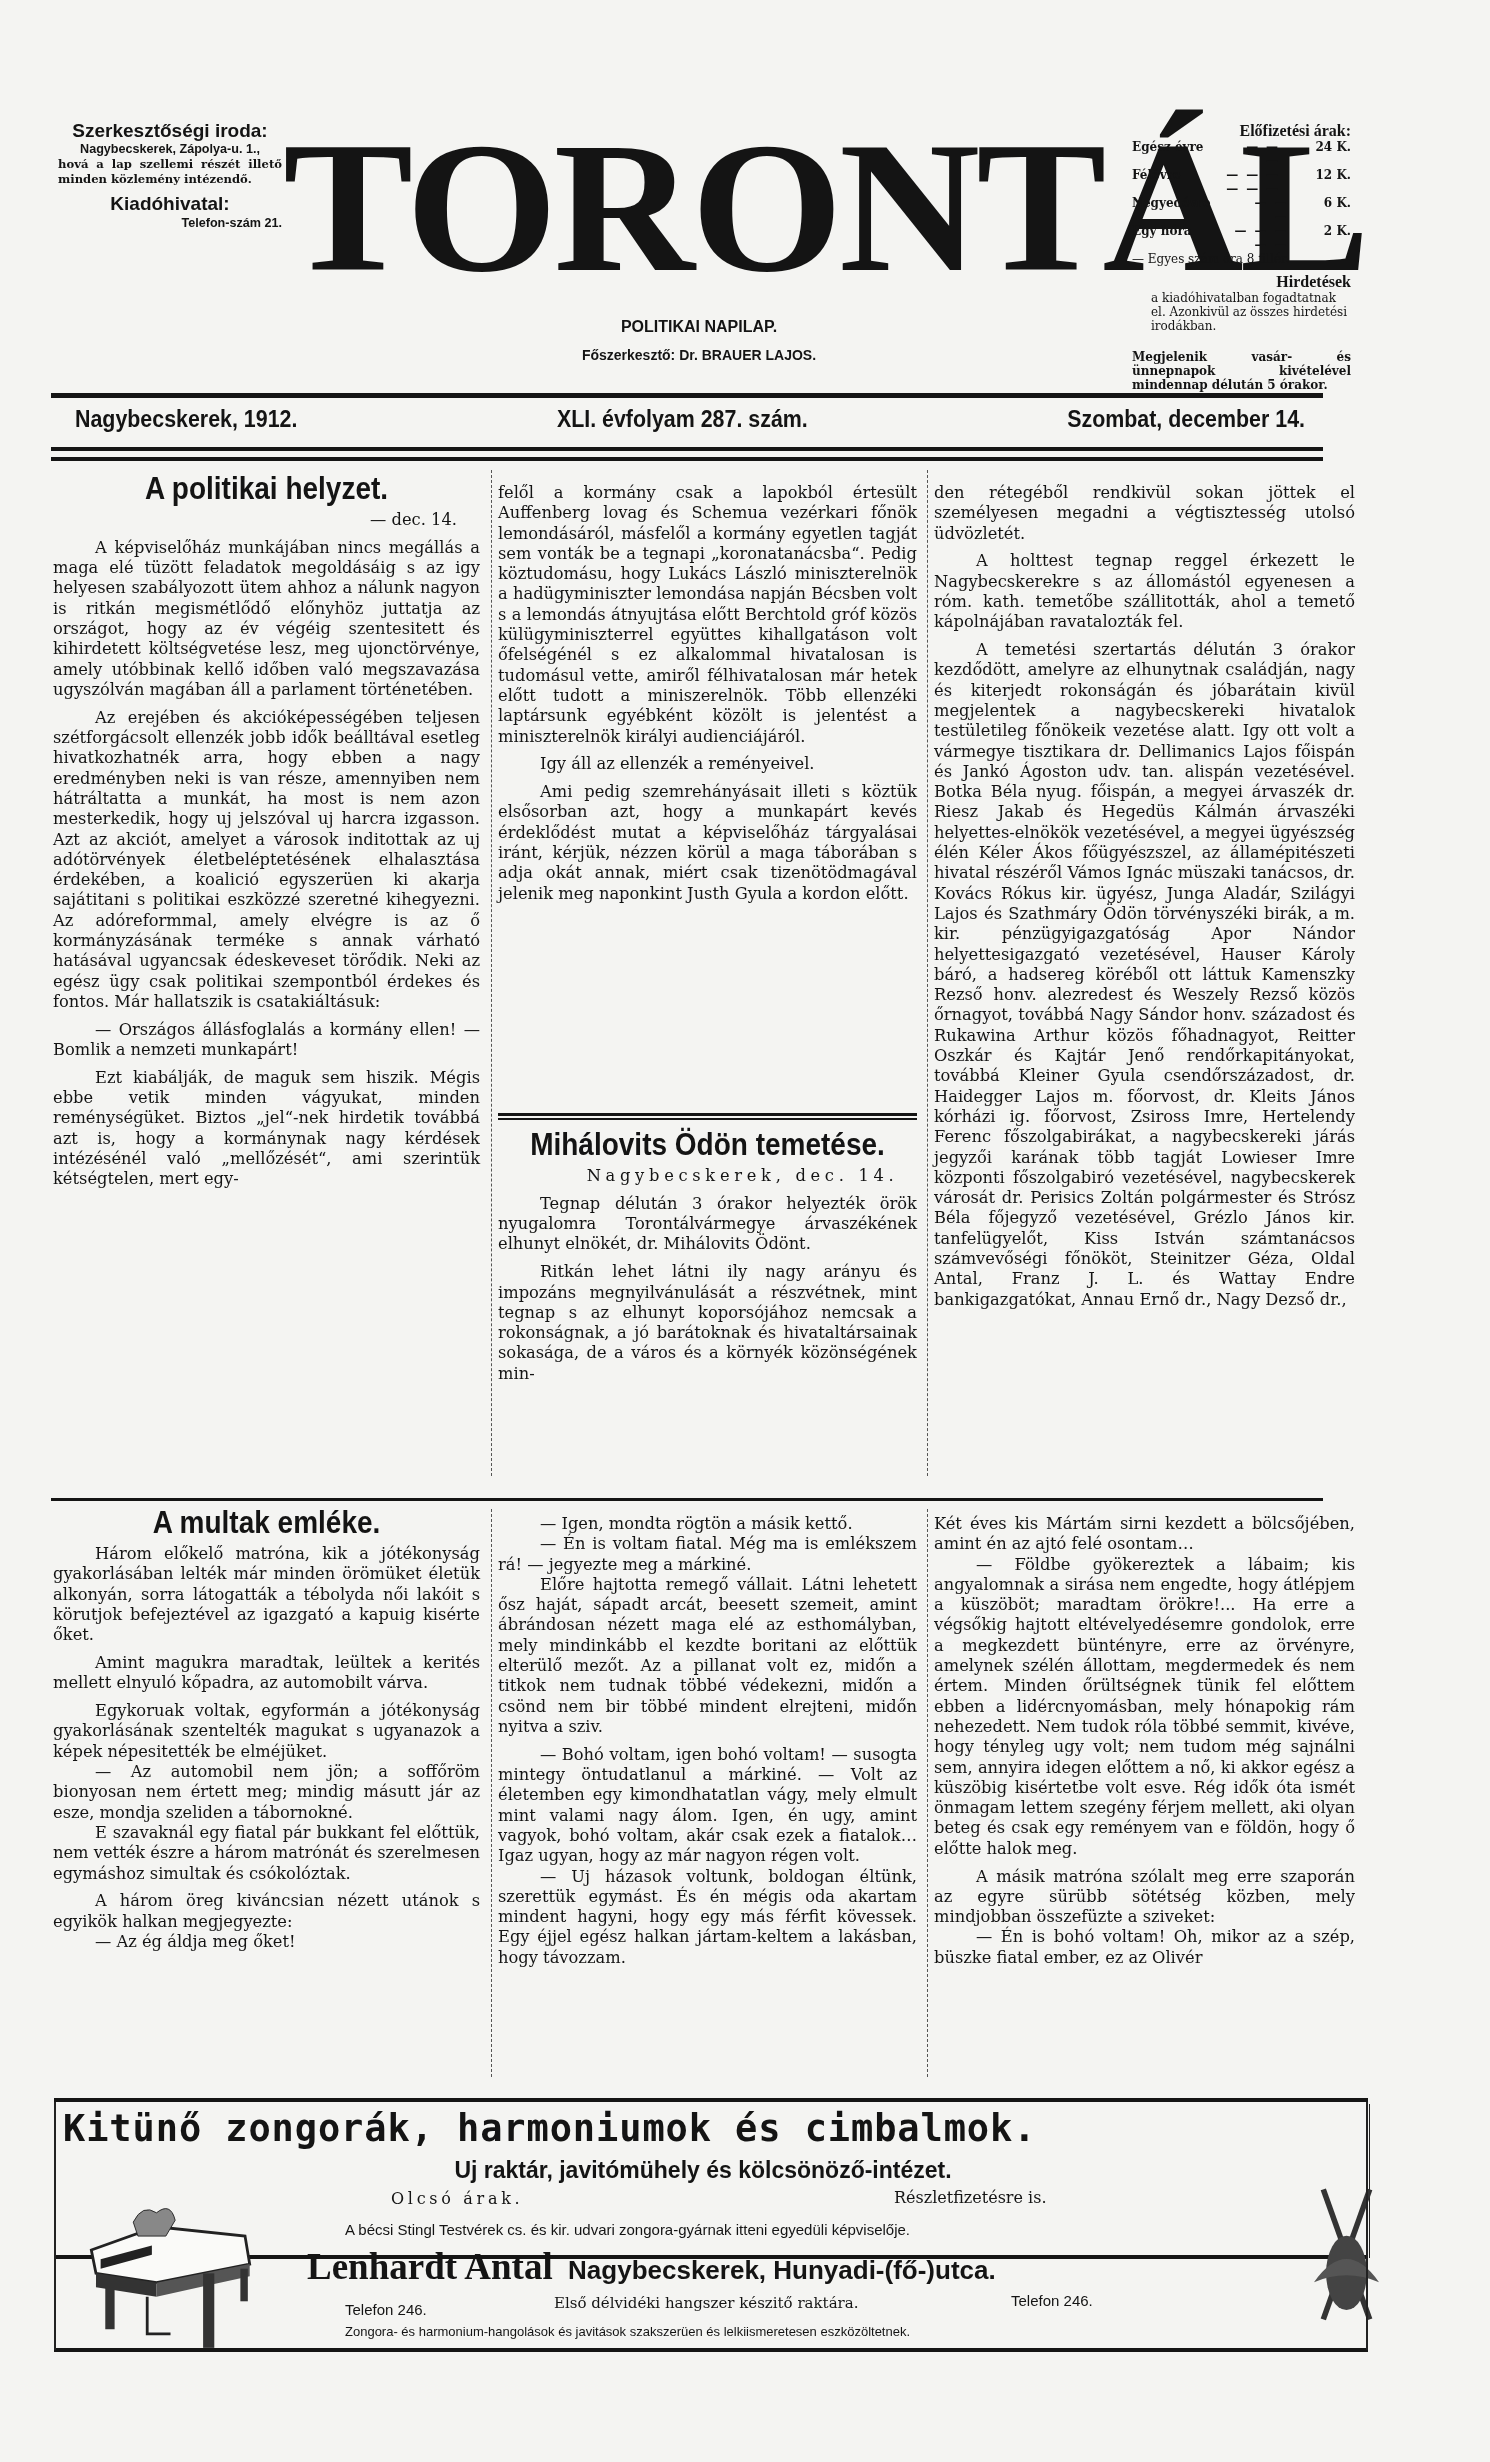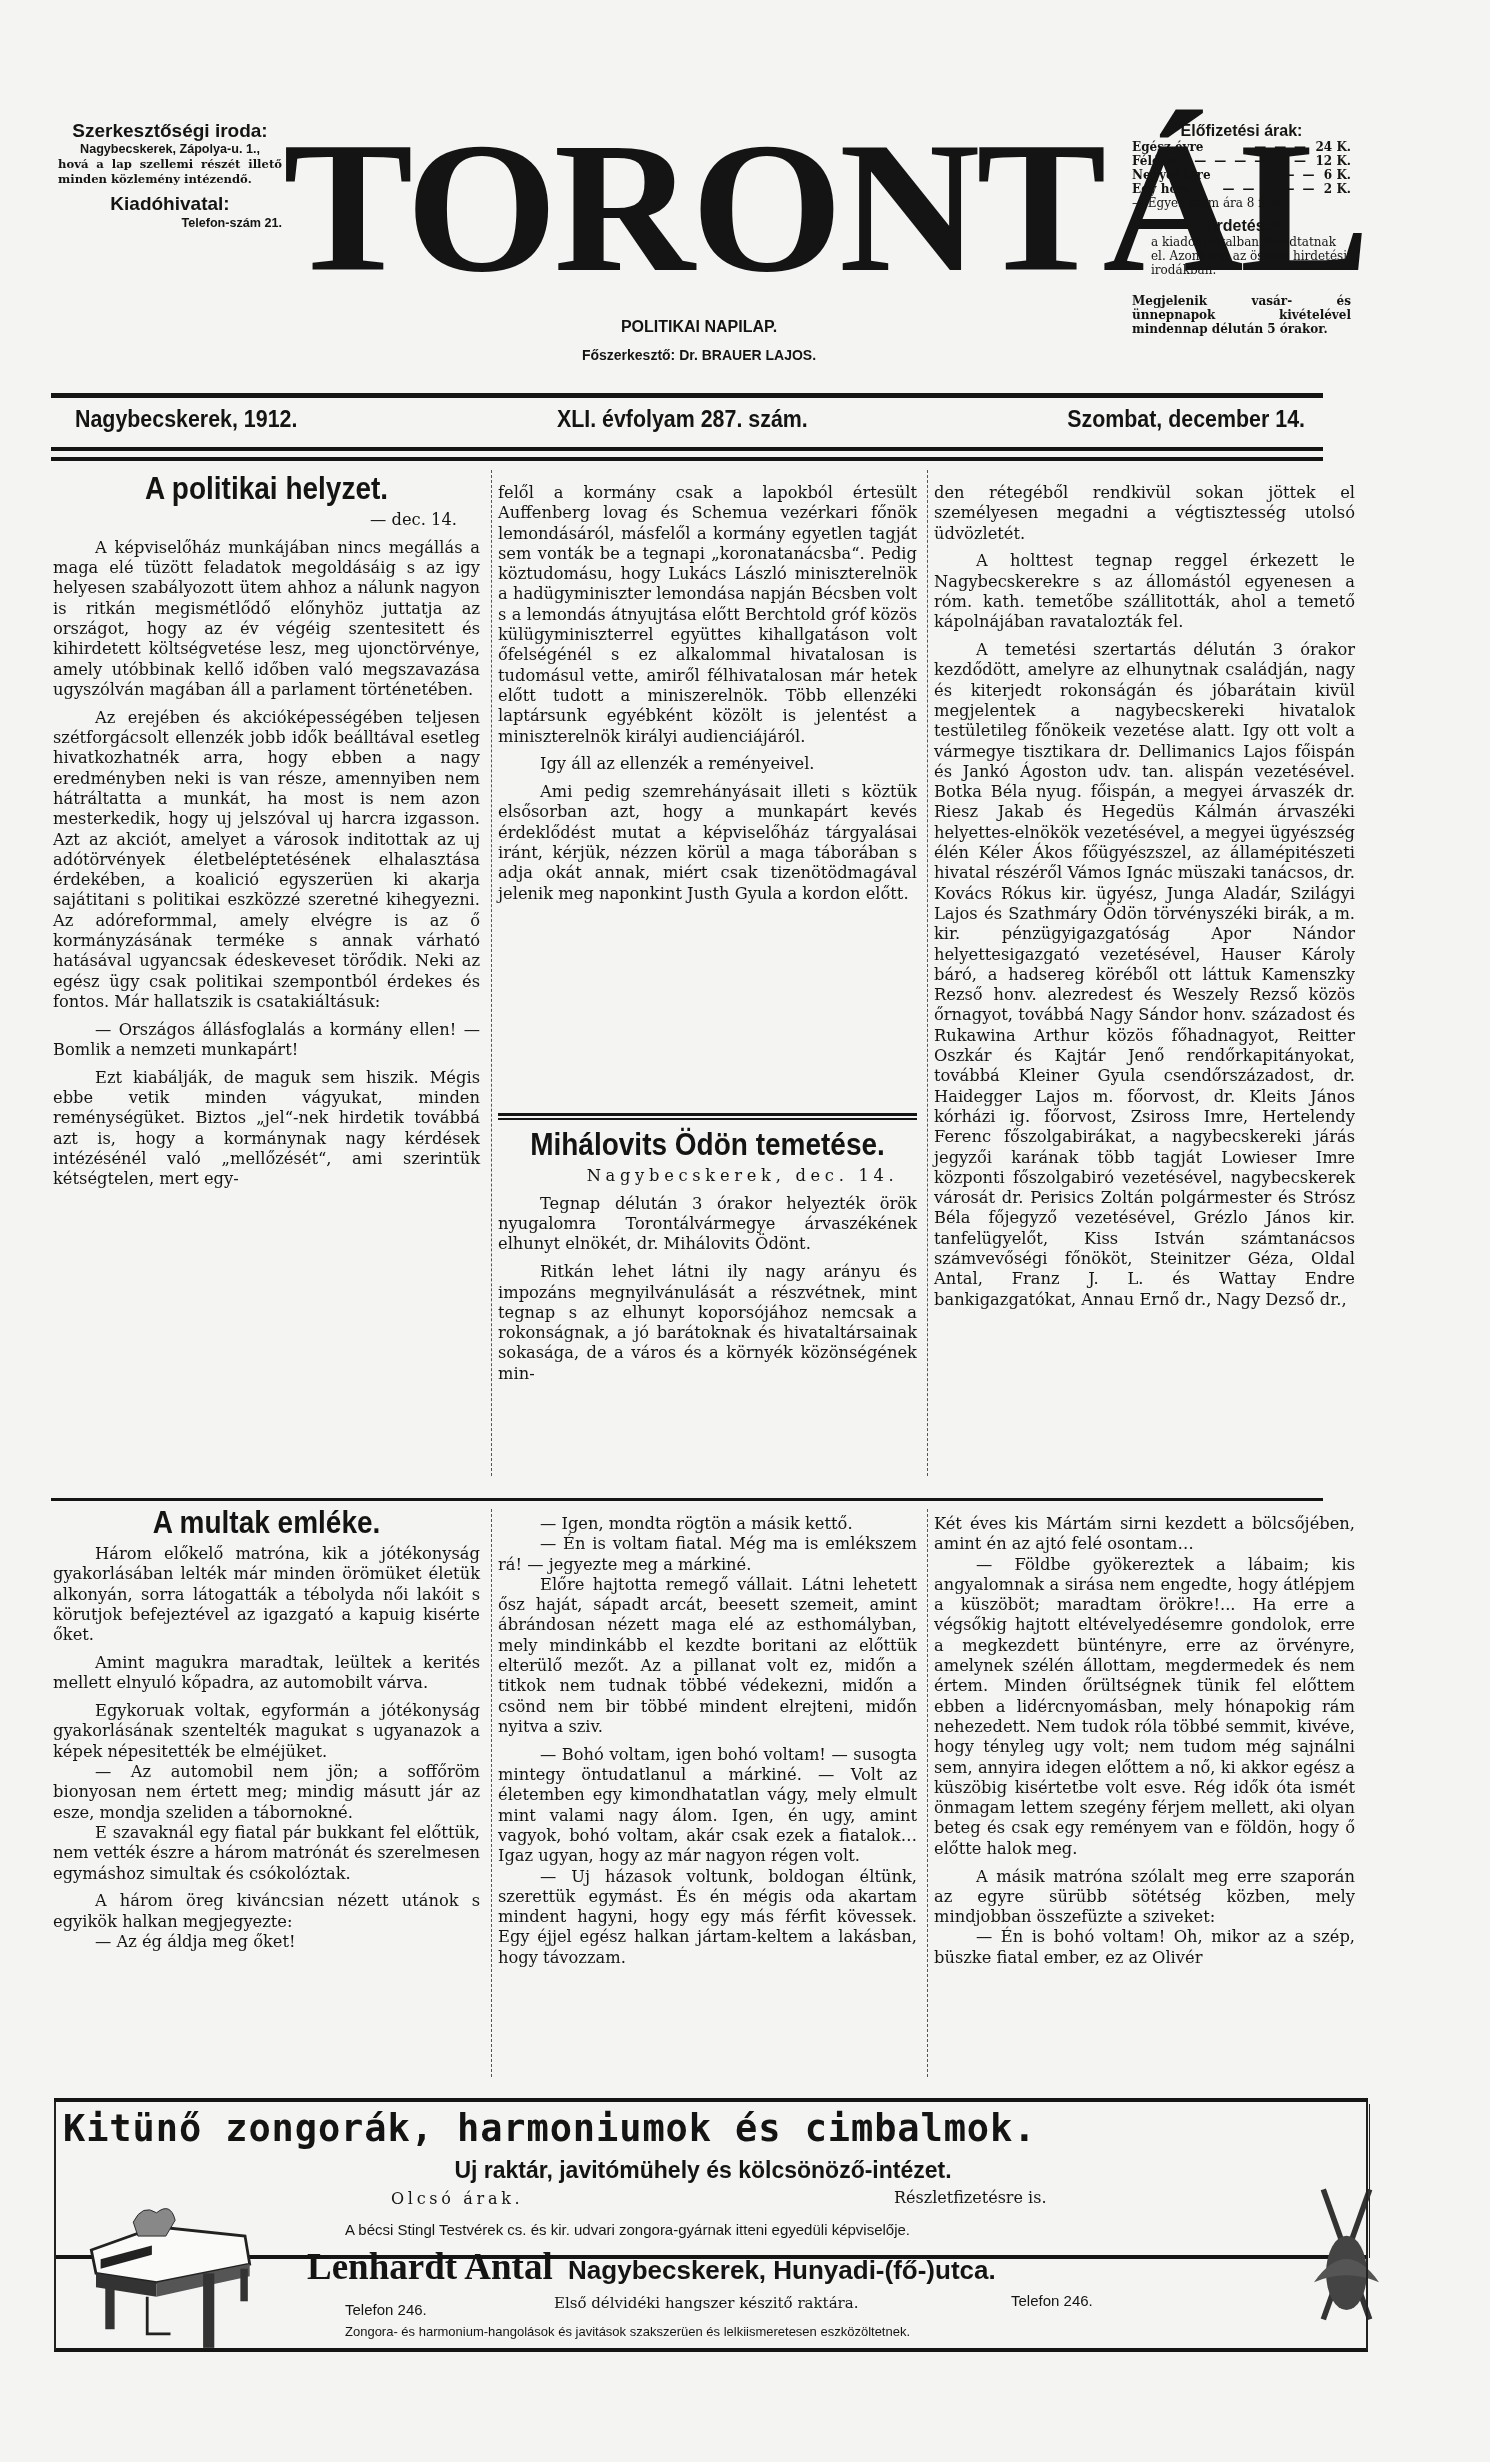--- a/index.html
+++ b/index.html
@@ -7,22 +7,22 @@
     width: 1491px; height: 2462px; background: #f4f4f2; color: #141414;
     font-family: "DejaVu Serif", serif; position: relative; overflow: hidden;
   }
   .abs { position: absolute; }
   
   .left-info { left: 58px; top: 121px; width: 224px; font-family: "Liberation Sans", sans-serif; font-size: 12.6px; line-height: 15px; font-weight: bold; text-align: center; }
   .left-info .hd { font-size: 19px; margin: 1.9px 0 3.7px; }
   .left-info .tx { text-align: justify; font-family: "DejaVu Serif", serif; font-size: 11.6px; }
   .left-info .tx.light { font-weight: bold; }
   .right-info { left: 1132px; top: 124px; width: 219px; font-family: "DejaVu Serif", serif; font-size: 12px; line-height: 14px; }
-  .right-info .hd { font-family: Liberation Sans, sans-serif; font-weight: bold; font-size: 16px; text-align: center; margin: 0 0 1.9px; }
-  .price-row { display: flex; justify-content: space-between; font-weight: bold; }
+  .right-info .hd { font-family: Liberation Serif, serif; font-weight: bold; font-size: 16px; text-align: right; margin: 0 0 1.9px; }
+  .price-row { display: flex; justify-content: space-between; font-weight: bold; gap: 28px; }
   .price-row .dash { flex: 1; text-align: right; padding-right: 7.5px; letter-spacing: 1.9px; }
   .right-info .center { text-align: left; margin-left: 19px; }
   .right-info .bold { font-weight: bold; }
   .title { left: 303px; top: 119px; width: 801px; text-align: center; font-family: "Liberation Serif", serif; font-weight: bold; font-size: 186px; line-height: 177px; letter-spacing: -3.7px; transform: scaleX(1.05); }
   .subtitle { left: 429px; top: 318px; width: 540px; text-align: center; font-family: "Liberation Sans", sans-serif; font-weight: bold; font-size: 16px; }
   .editor { left: 429px; top: 347px; width: 540px; text-align: center; font-family: "Liberation Sans", sans-serif; font-size: 14px; font-weight: bold; }
   
   .rule { position: absolute; left: 51px; width: 1272px; background: #151515; }
   
   .dateline { top: 407px; left: 75px; width: 1230px; display: flex; justify-content: space-between; font-family: "Liberation Sans", sans-serif; font-weight: bold; font-size: 21.4px; transform: scaleY(1.15); }

